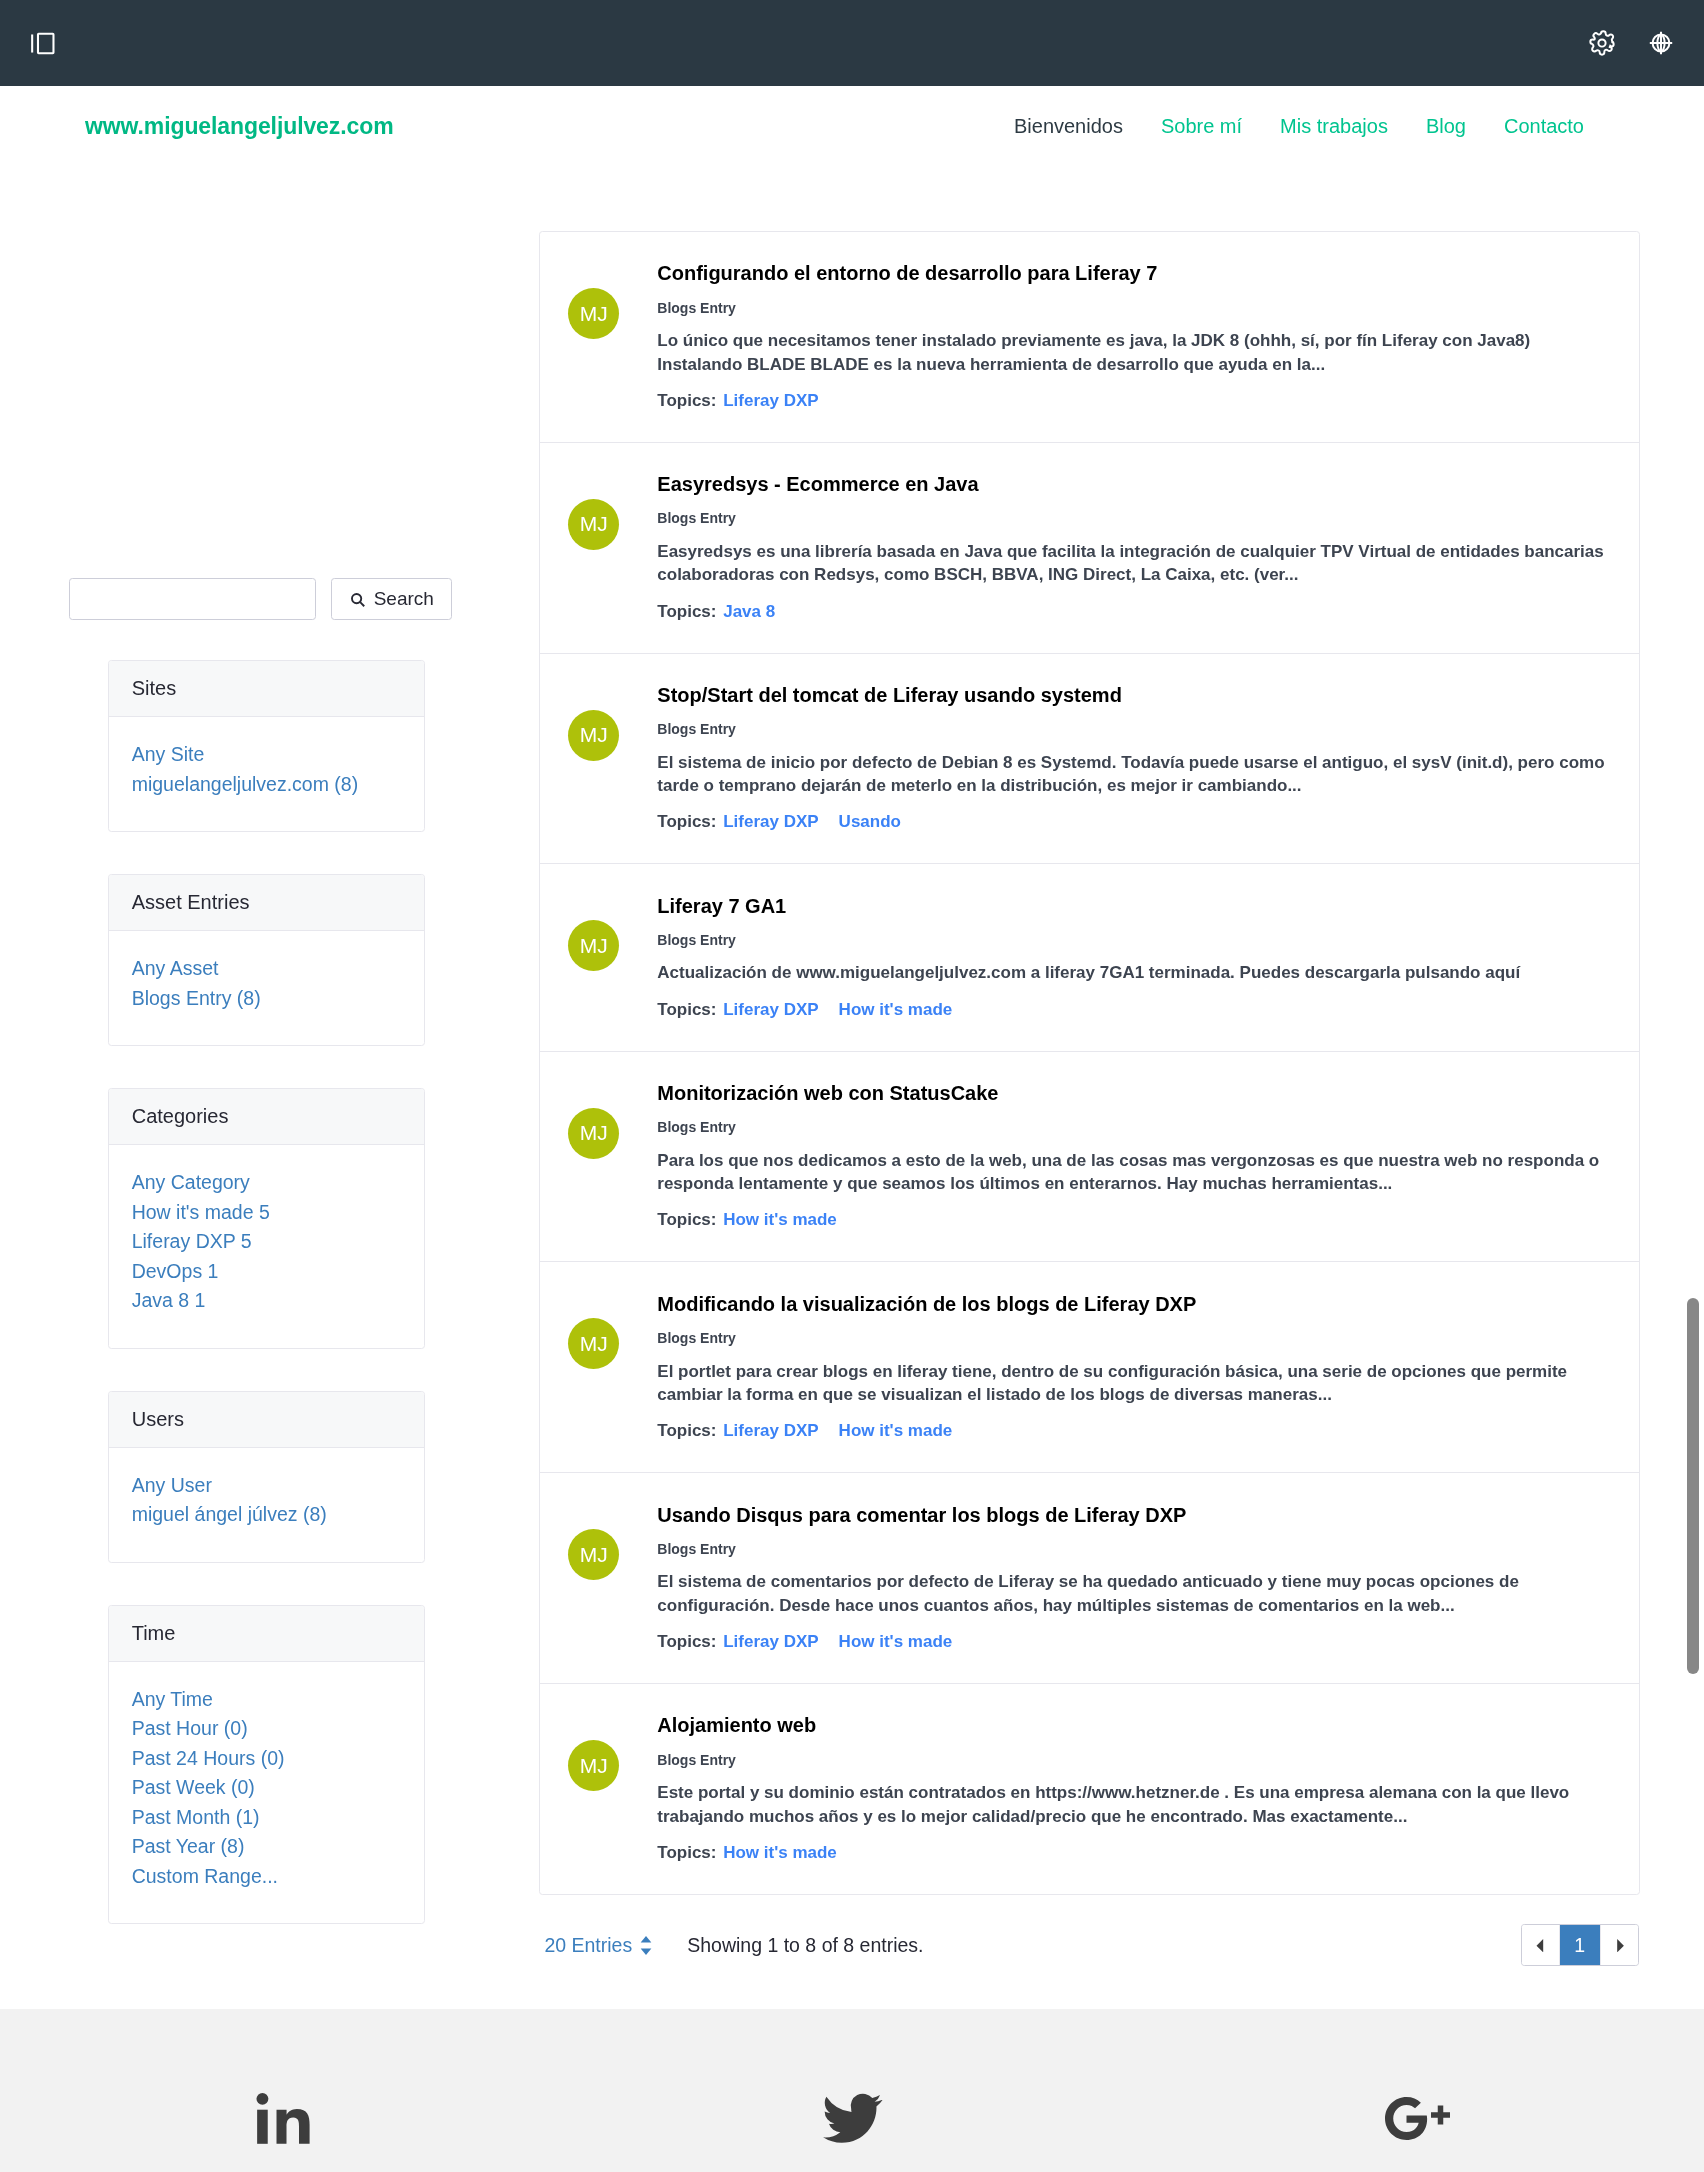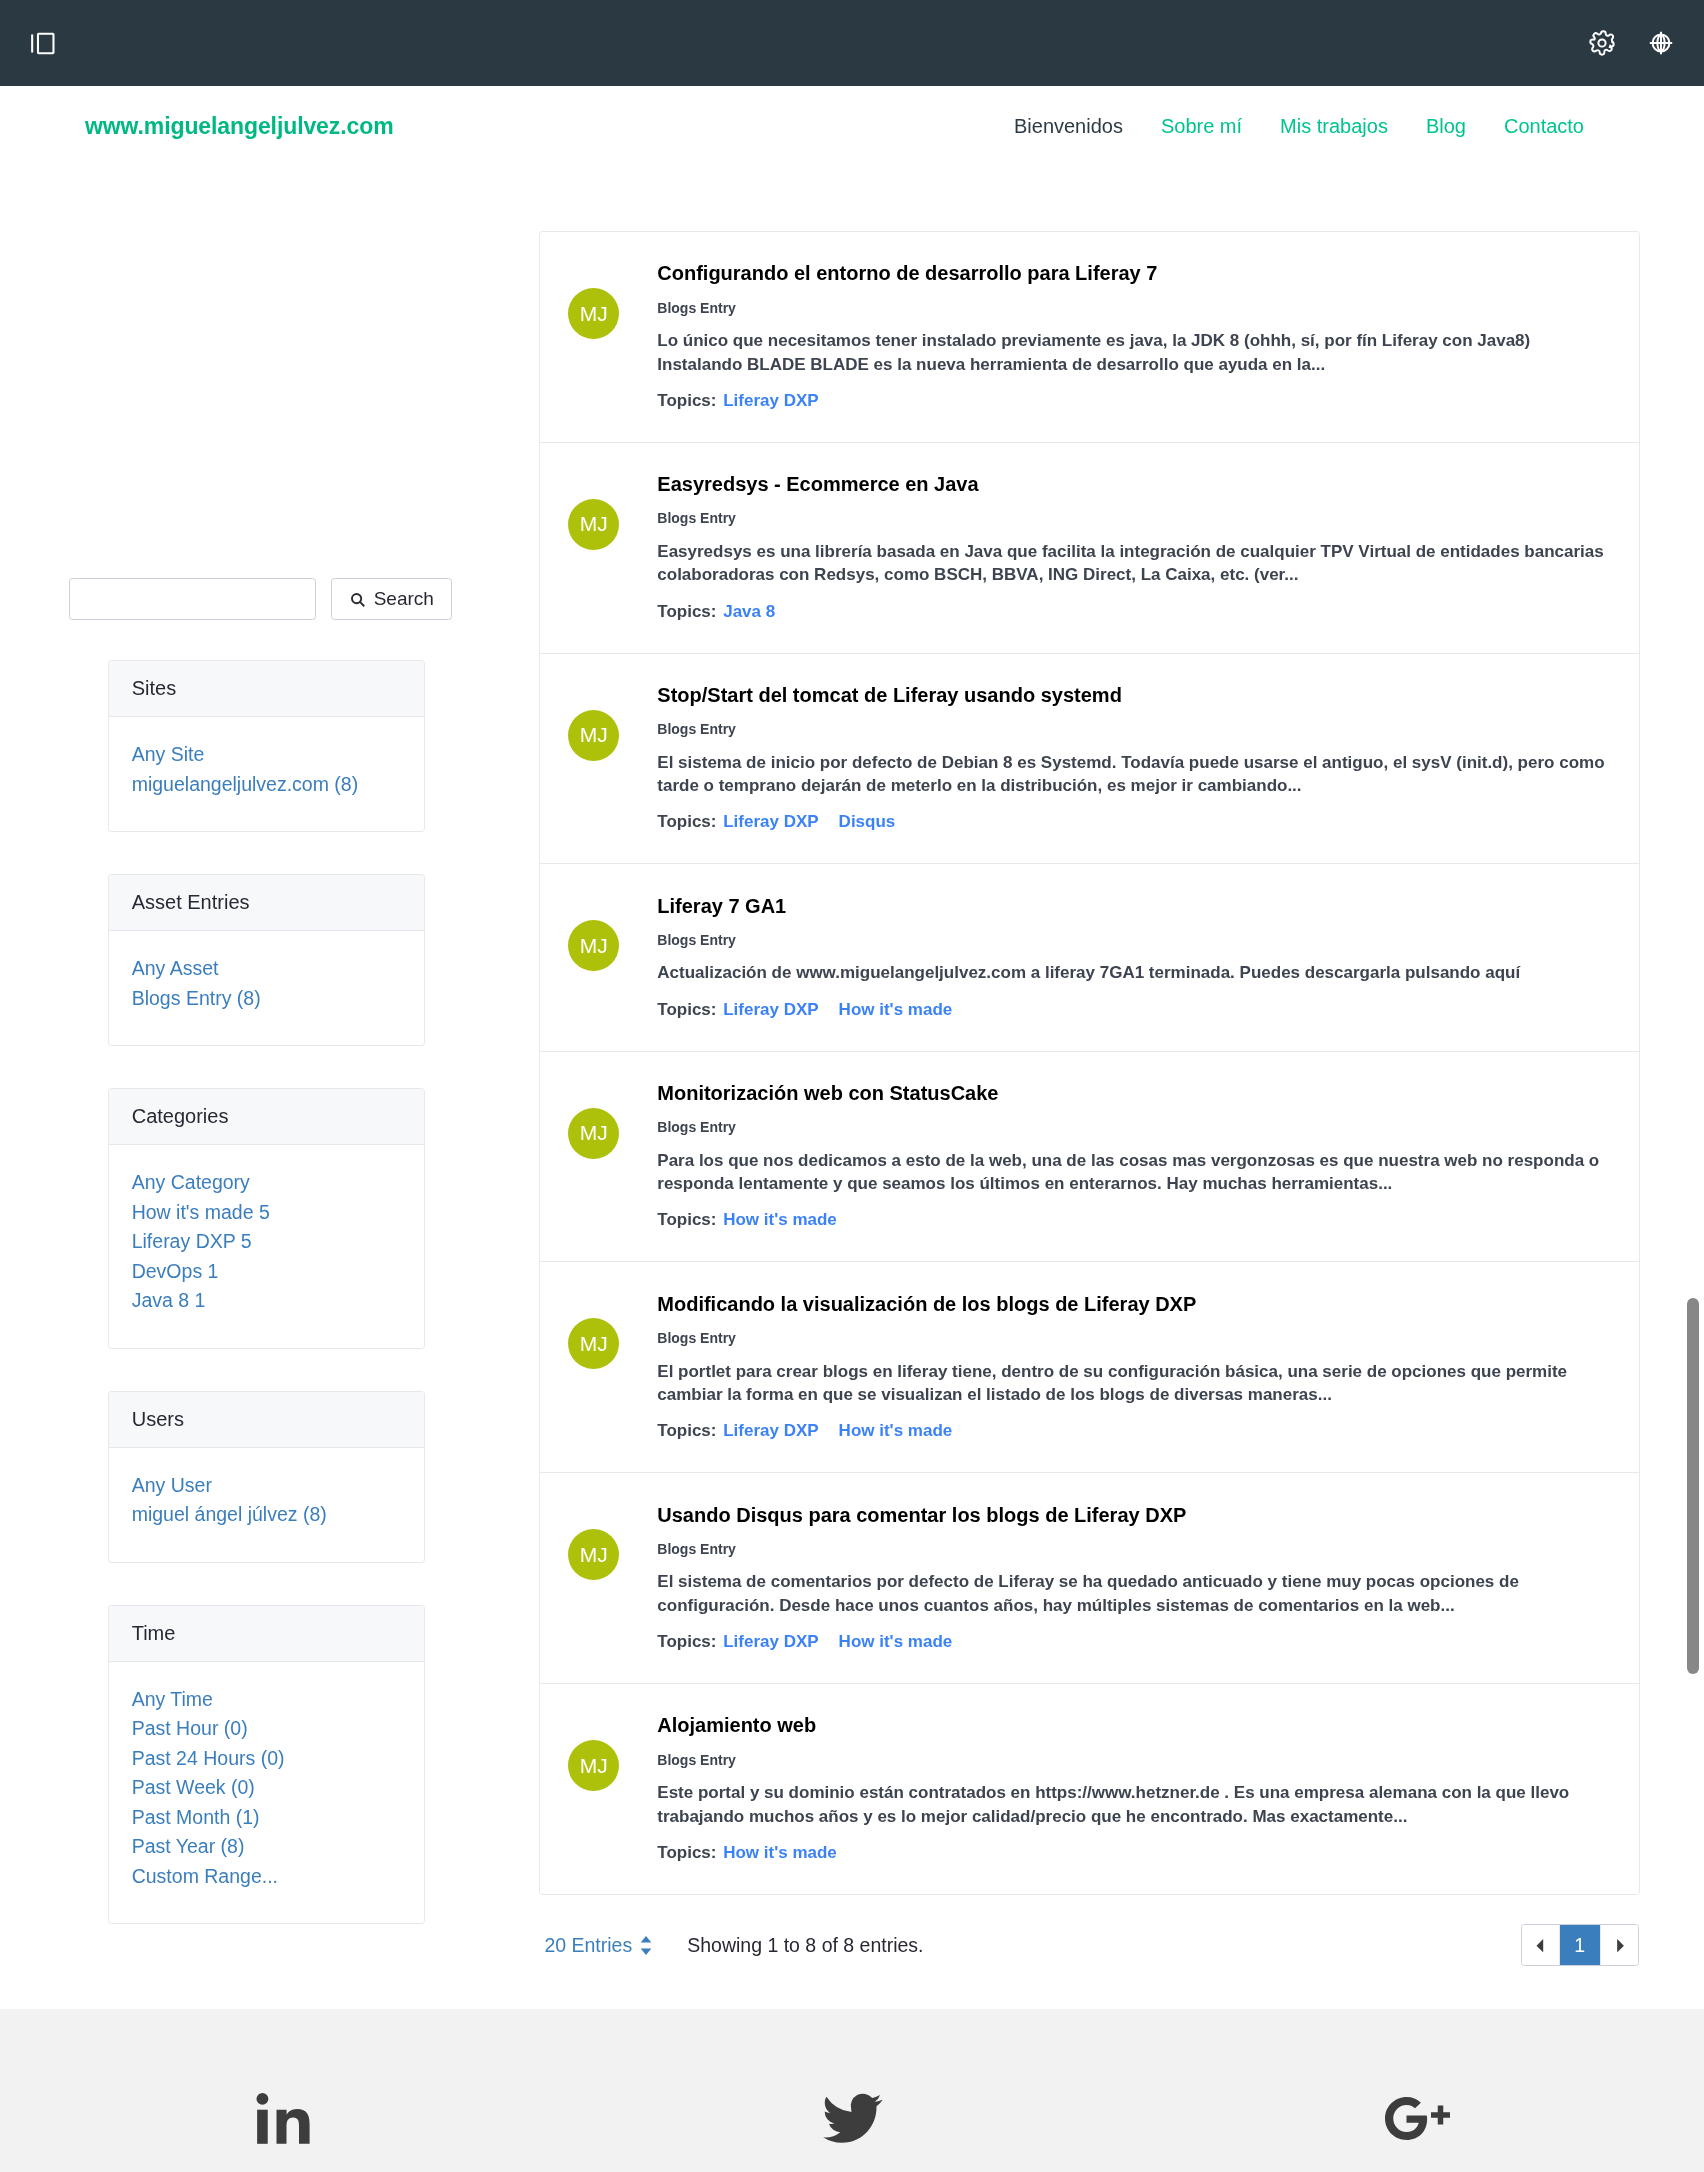--- a/index.html
+++ b/index.html
@@ -444,21 +444,21 @@
 
         <div class="result-item">
           <div class="avatar">MJ</div>
           <div class="result-main">
             <a class="result-title" href="#">Stop/Start del tomcat de Liferay usando systemd</a>
             <div class="result-type">Blogs Entry</div>
             <div class="result-desc">El sistema de inicio por defecto de Debian 8 es Systemd. Todavía puede usarse el antiguo, el sysV (init.d), pero como tarde o temprano dejarán de meterlo en la distribución, es mejor ir cambiando...</div>
             <div class="result-topics">
               <span class="tlabel">Topics:</span>
               <a href="#">Liferay DXP</a>
-              <a href="#">Disqus</a>
+              <a href="#">Usando</a>
             </div>
           </div>
         </div>
 
         <div class="result-item">
           <div class="avatar">MJ</div>
           <div class="result-main">
             <a class="result-title" href="#">Liferay 7 GA1</a>
             <div class="result-type">Blogs Entry</div>
             <div class="result-desc">Actualización de www.miguelangeljulvez.com a liferay 7GA1 terminada.  Puedes descargarla pulsando aquí</div>

